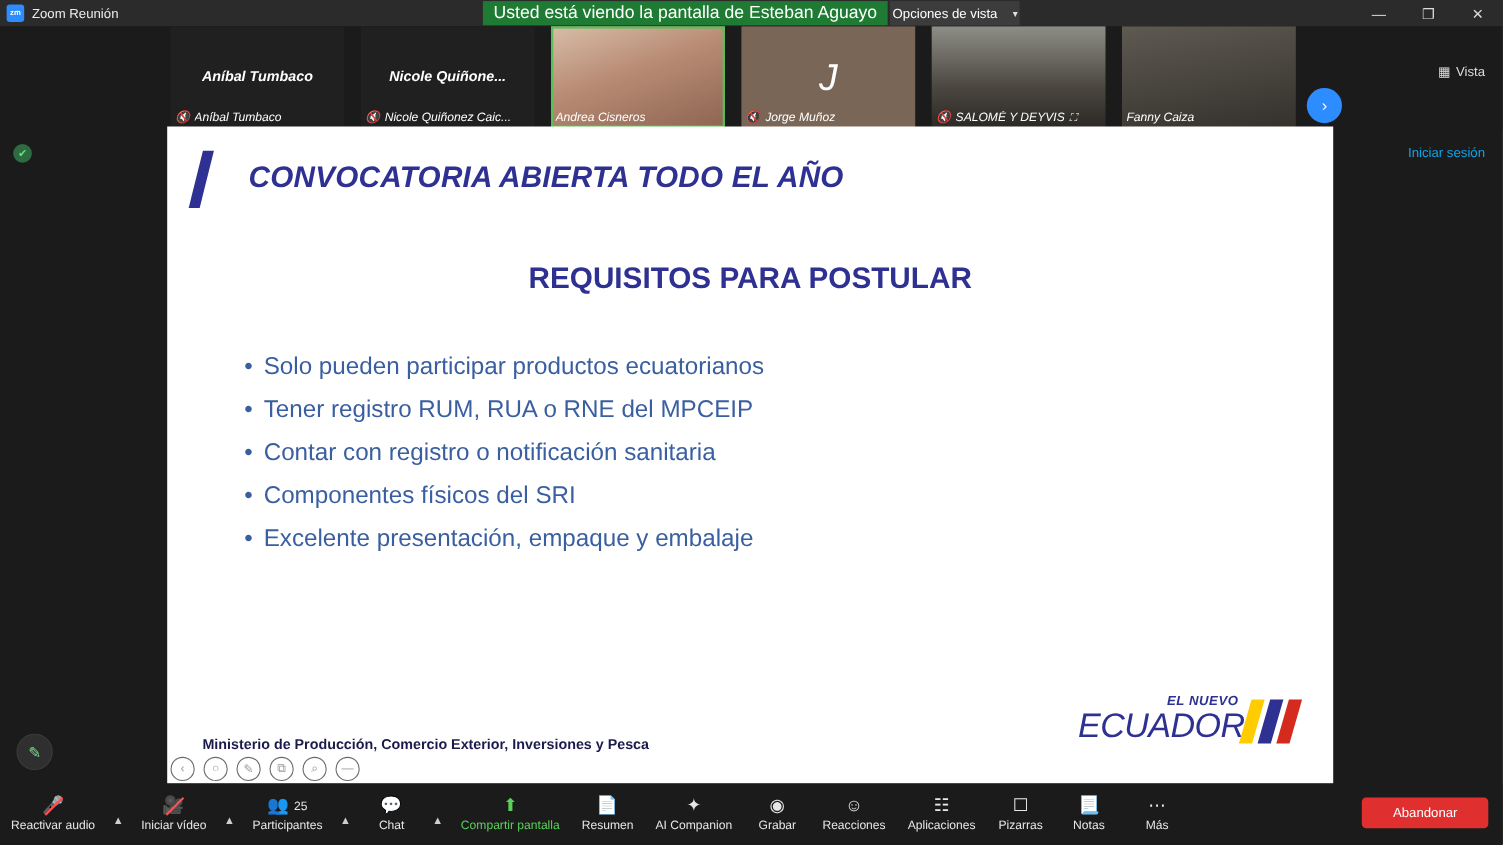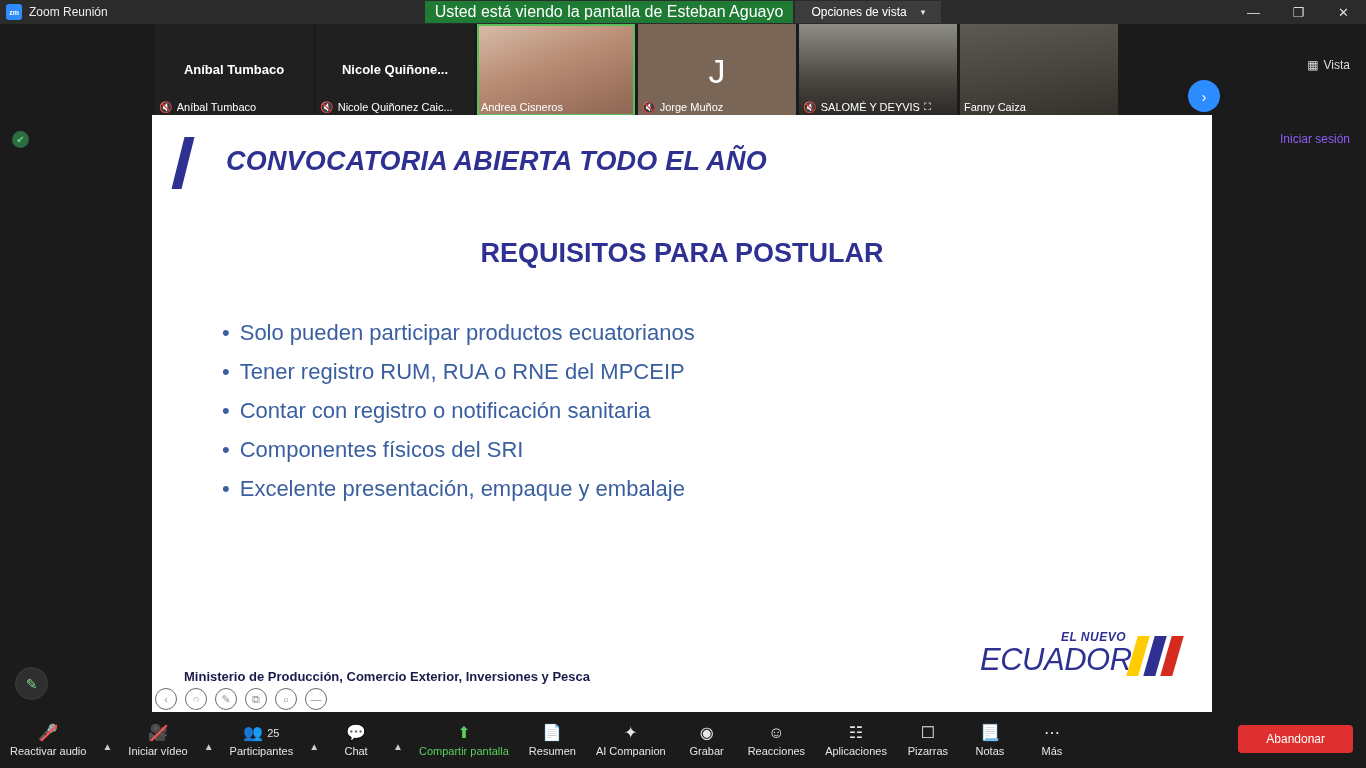--- a/index.html
+++ b/index.html
@@ -26,39 +26,39 @@
   .tb-center {
     position: absolute; left: 0; right: 0; top: 0; height: 24px;
     display: flex; align-items: center; justify-content: center; gap: 0;
   }
   .tb-sharing {
     background: #1f7a33; color: #fff; font-size: 16px;
     padding: 4px 10px; height: 22px; display: flex; align-items: center;
   }
   .tb-viewopts {
     background: #3c3c3c; color: #fff; font-size: 12px;
-    padding: 4px 16px; height: 22px; display: flex; align-items: center; gap: 14px;
+    padding: 4px 2px; height: 22px; display: flex; align-items: center; gap: 14px;
     margin-left: 2px;
   }
   .tb-viewopts .caret { font-size: 9px; opacity: .85; }
   .win-btns {
     position: absolute; right: 0; top: 0; height: 24px; display: flex;
   }
   .win-btn {
     width: 45px; height: 24px; display: flex; align-items: center; justify-content: center;
     color: #ddd; font-size: 13px;
   }
 
   
   .filmstrip {
     position: absolute; top: 24px; left: 0; width: 1366px; height: 94px;
     background: #1b1b1b;
   }
   .tiles {
-    position: absolute; left: 155px; top: 0; display: flex; gap: 3px;
+    position: absolute; left: 155px; top: 0; display: flex; gap: 15px; font-style: italic;
   }
   .tile {
     position: relative; width: 158px; height: 92px; background: #2a2a2a;
     overflow: hidden;
   }
   .tile.selected { outline: 2px solid #58c058; outline-offset: -2px; }
   .tile .name-center {
     position: absolute; left: 0; right: 0; top: 38px; text-align: center;
     color: #fff; font-size: 13px; font-weight: bold;
   }
@@ -83,21 +83,21 @@
   .next-btn {
     position: absolute; right: 146px; top: 56px; width: 32px; height: 32px;
     border-radius: 50%; background: #2d8cff; color: #fff;
     display: flex; align-items: center; justify-content: center; font-size: 15px;
   }
   .view-btn {
     position: absolute; right: 16px; top: 34px; color: #dcdcdc; font-size: 12px;
     display: flex; align-items: center; gap: 5px;
   }
   .signin {
-    position: absolute; right: 16px; top: 132px; color: #8b5cf6; font-size: 12px;
+    position: absolute; right: 16px; top: 132px; color: #0ea5e9; font-size: 12px;
   }
 
   
   .shield {
     position: absolute; left: 12px; top: 131px; width: 17px; height: 17px;
     border-radius: 50%; background: #2d6b40; color: #63e07c;
     display: flex; align-items: center; justify-content: center; font-size: 10px;
   }
   .pencil-btn {
     position: absolute; left: 15px; top: 667px; width: 33px; height: 33px;

